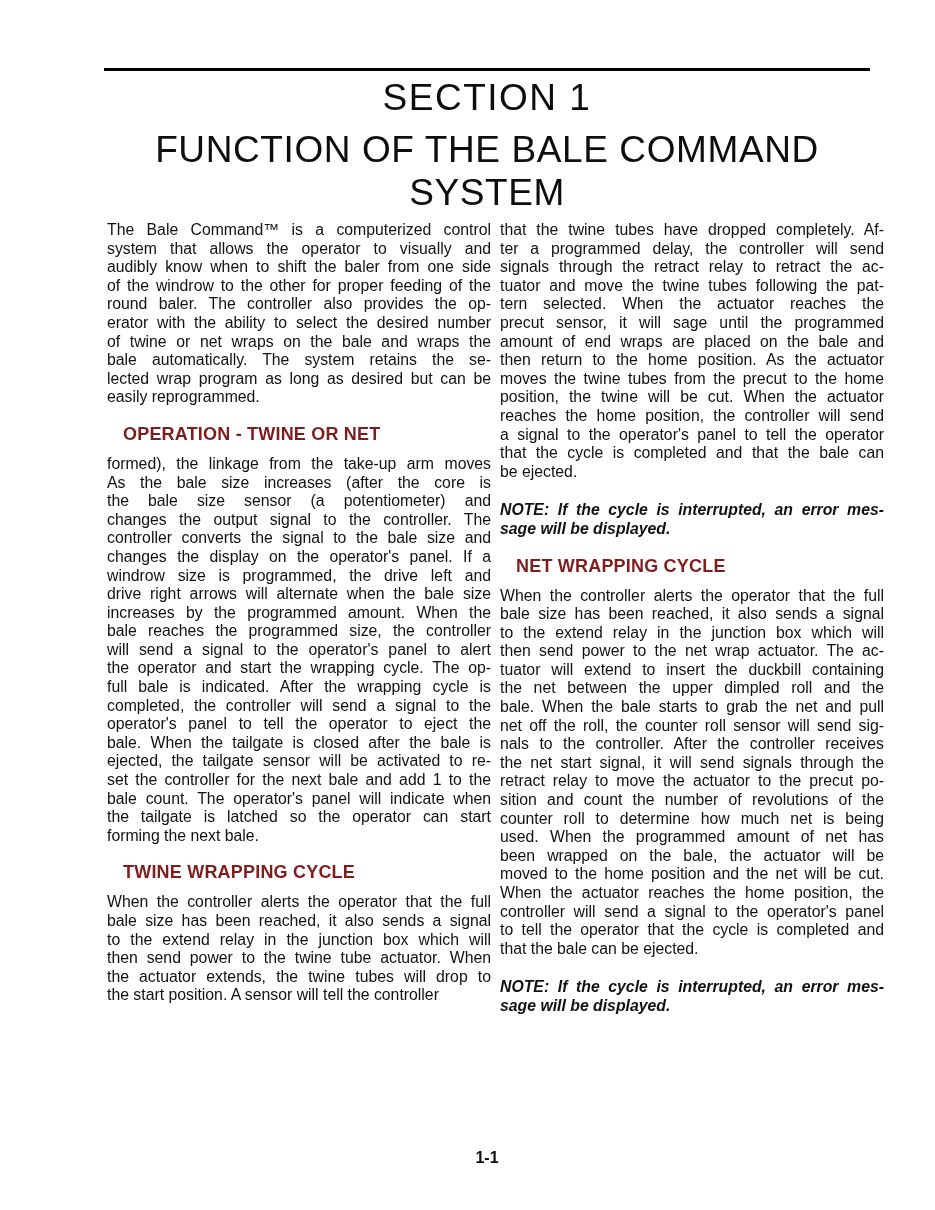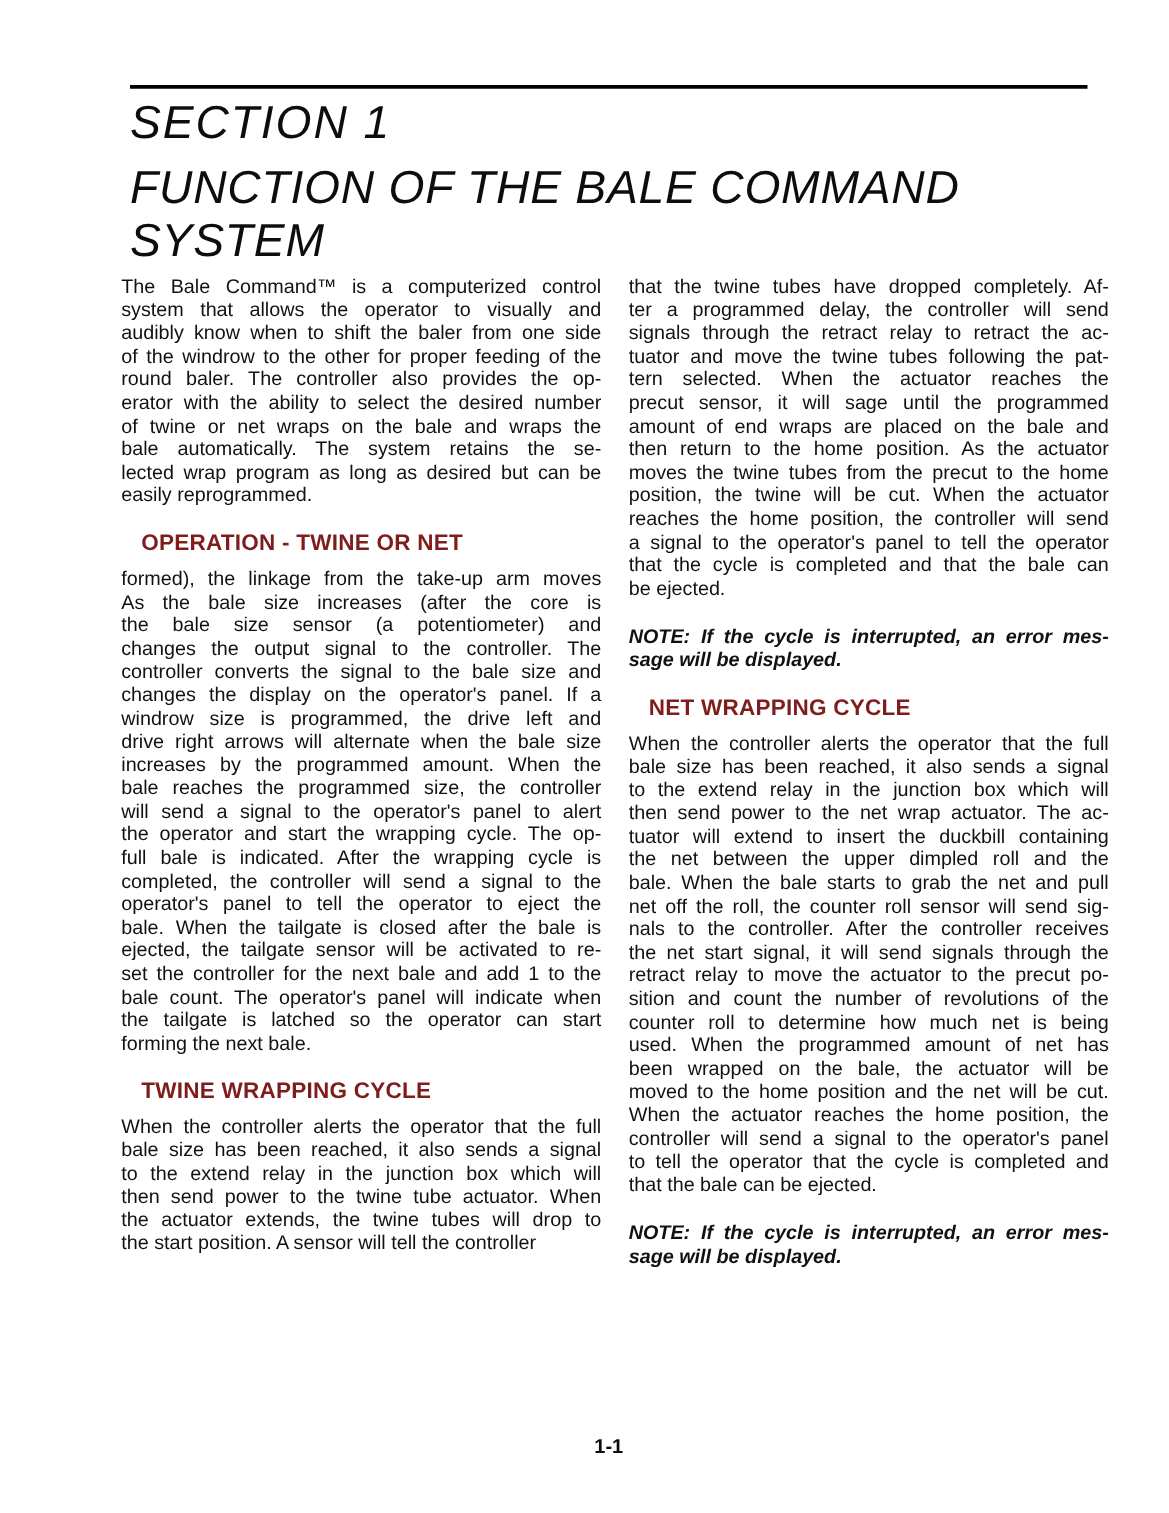--- a/index.html
+++ b/index.html
@@ -18,46 +18,45 @@
   .top-rule {
     position: absolute;
     left: 104px; top: 68px;
     width: 766px; height: 3px;
     background: #000000;
   }
   .titles {
     position: absolute;
     left: 104px; top: 78px;
     width: 766px;
-    text-align: left;
-    font-style: italic;
+    text-align: center;
   }
   .section-label {
     margin: 0 0 10px 0;
     font-size: 37px;
     font-weight: 400;
     letter-spacing: 1.5px;
     line-height: 40px;
     color: #0d0d0d;
   }
   .page-title {
     margin: 0;
     font-size: 37px;
     font-weight: 400;
     letter-spacing: 0.6px;
     line-height: 43px;
     color: #0d0d0d;
   }
   .title-line { display: block; }
   .columns {
     position: absolute;
-    left: 97px; top: 221px;
+    left: 107px; top: 221px;
     width: 790px;
     display: flex;
-    gap: 22px;
+    gap: 9px;
   }
   .col { width: 384px; }
   .para {
     margin: 0;
     font-size: 15.8px;
   }
   .para.note { font-weight: 700; margin-top: 20px; font-style: italic; }
   .line {
     display: block;
     line-height: 18.6px;

